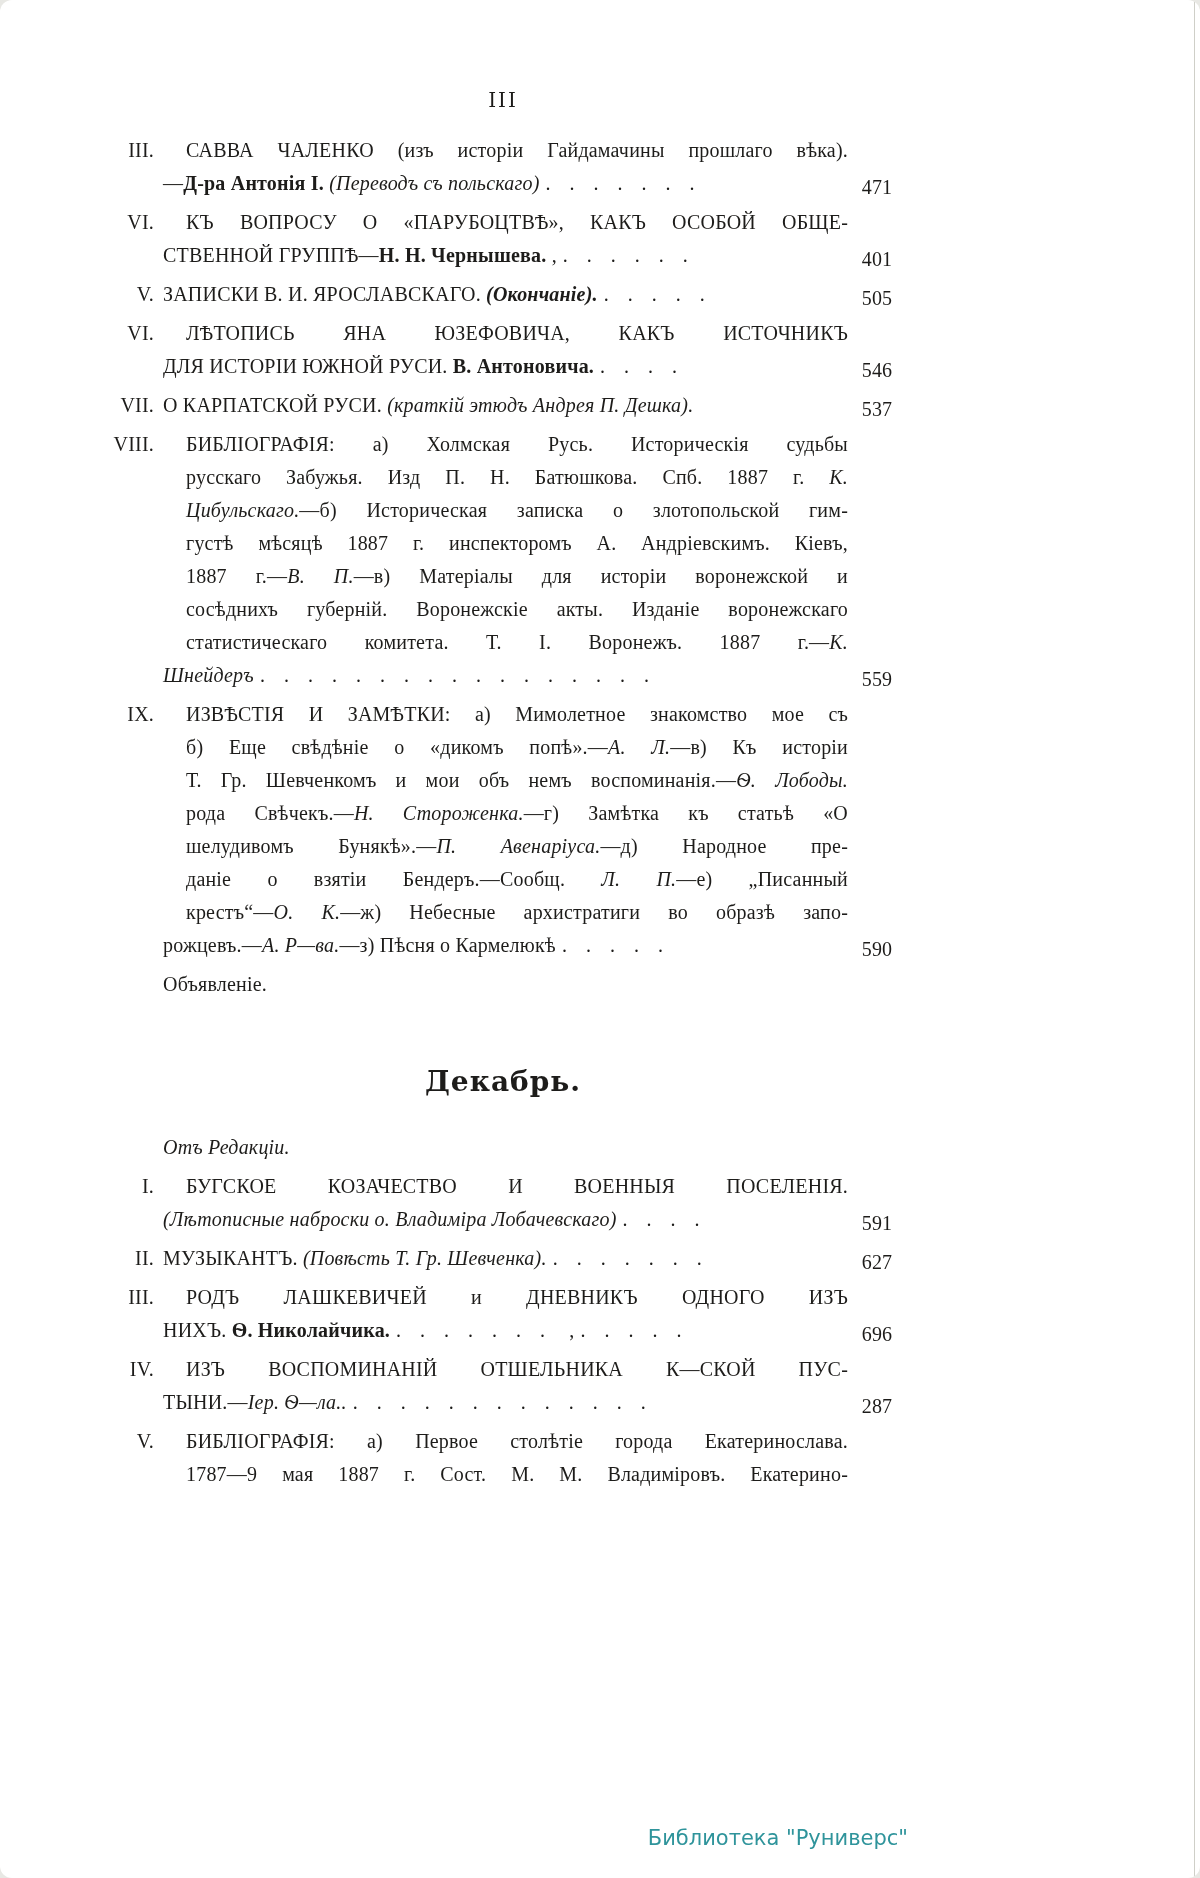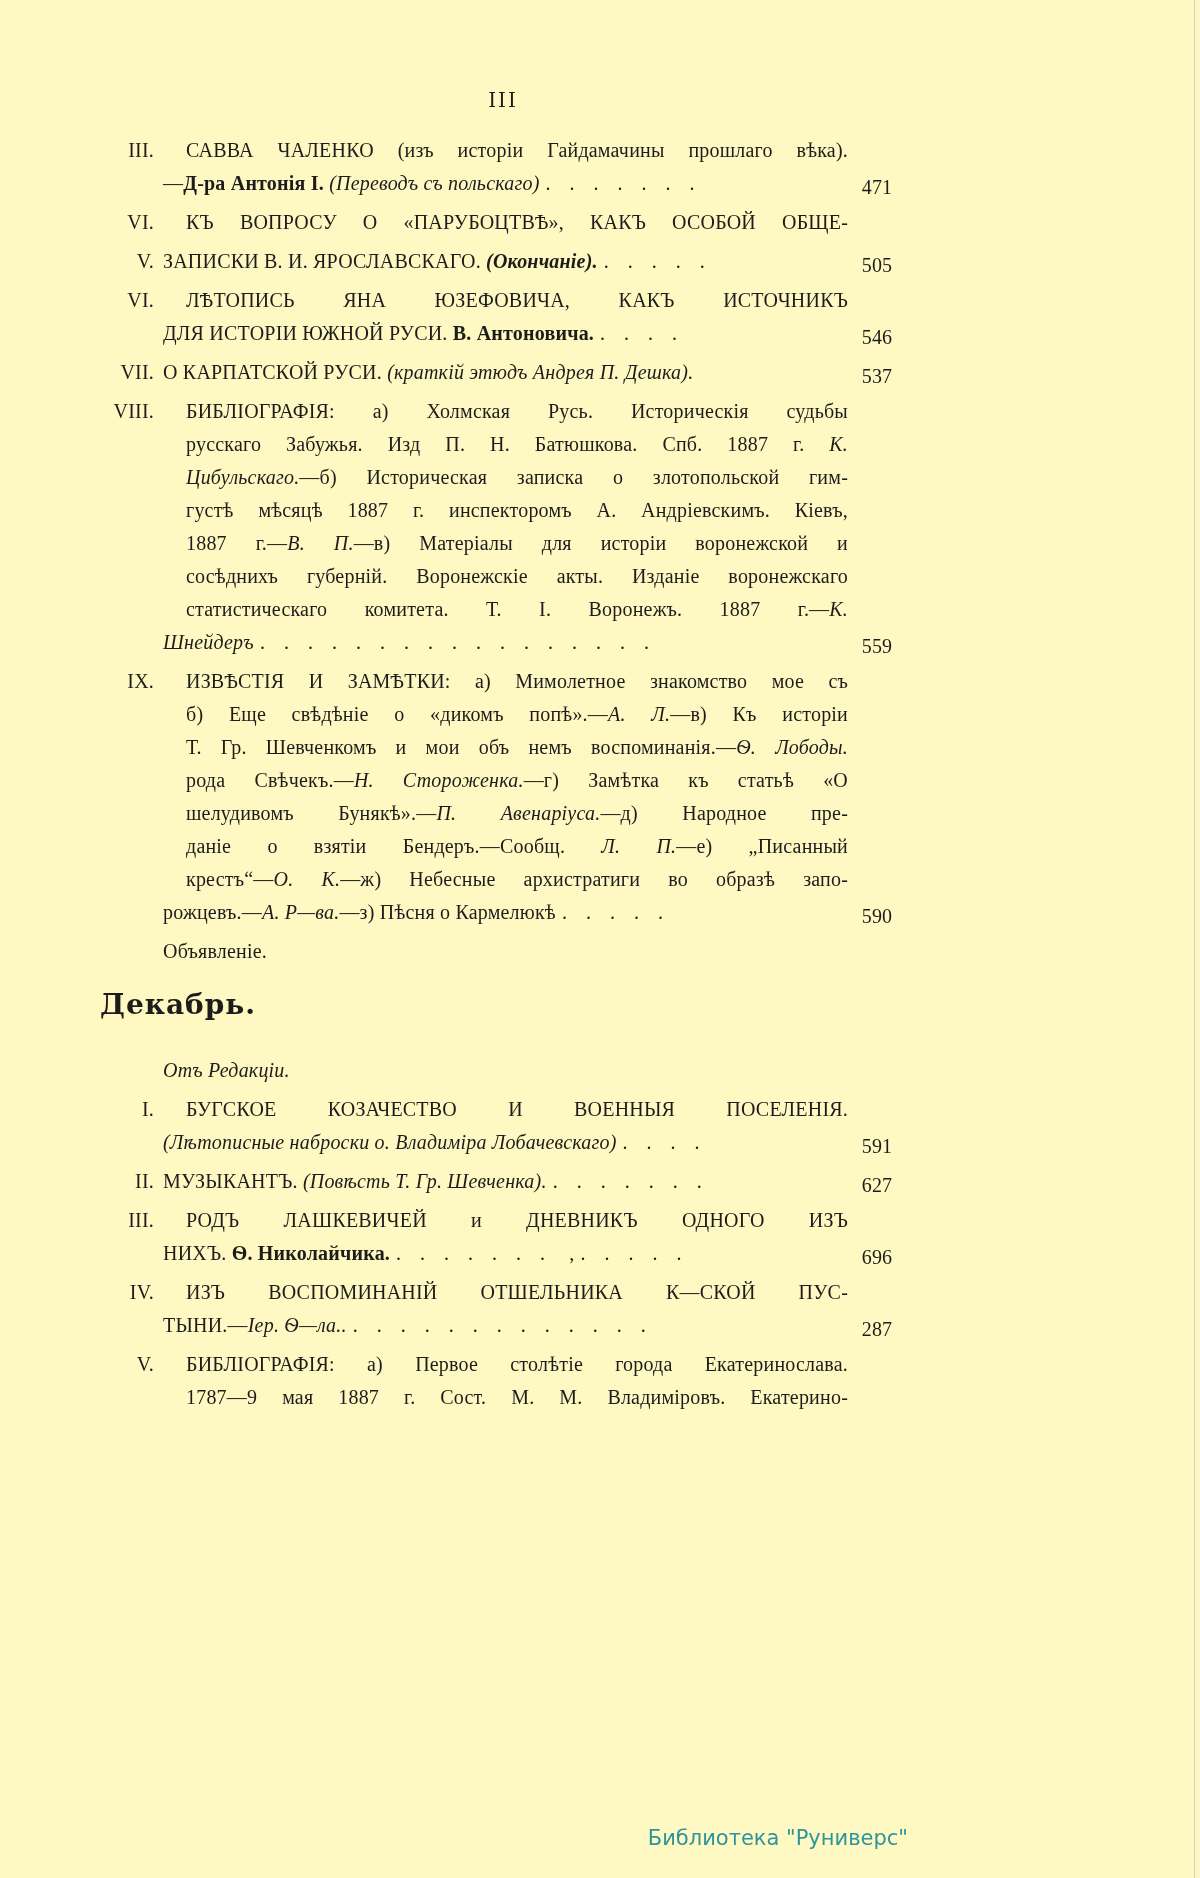--- a/index.html
+++ b/index.html
@@ -1,23 +1,24 @@
 <!DOCTYPE html>
 <html><head>
 <meta charset="utf-8">
 <style>
   html,body{margin:0;padding:0;background:#e8e8e4;}
   .page{
     position:relative;
     width:1200px;height:1878px;
     margin:0 auto;
-    background:#fef9c3;
+    background:#ffffff;
     font-family:"DejaVu Serif",serif;
     color:#1d1c1a;
     overflow:hidden;
+    border-radius:12px;
   }
   .scan-edge{position:absolute;right:5px;top:0;bottom:0;width:1px;background:#cfcfc8;}
   .page-number{
     position:absolute;top:88px;left:100px;width:806px;
     text-align:center;font-size:20px;letter-spacing:2px;
   }
   .toc{
     position:absolute;left:100px;top:134px;width:806px;
     font-size:20px;line-height:33px;letter-spacing:0.2px;
   }
@@ -26,22 +27,22 @@
   .entry .num{position:absolute;left:0;top:0;width:54px;text-align:right;}
   .line{position:relative;display:flex;}
   .line .text{flex:1;min-width:0;white-space:normal;}
   .line.fill .text{text-align:justify;text-align-last:justify;margin-left:23px;}
   .pagenum{position:absolute;right:-58px;top:4px;width:58px;text-align:center;}
   .seg-b{font-weight:bold;}
   .seg-i{font-style:italic;}
   .seg-bi{font-weight:bold;font-style:italic;}
   .dots{letter-spacing:1px;}
   .section-heading{
-    text-align:left;font-weight:bold;font-size:28px;
-    margin:20px 0 32px 0;letter-spacing:1px;line-height:34px;
+    text-align:center;font-weight:bold;font-size:28px;
+    margin:64px 0 32px 0;letter-spacing:1px;line-height:34px;
   }
   .watermark{
     position:absolute;right:292px;bottom:28px;
     font-family:"DejaVu Sans",sans-serif;
     font-size:21px;color:#2f949b;
   }
 </style>
 </head>
 <body>
 
@@ -57,20 +58,24 @@
         <div class="line">
           <span class="text"><span>—</span><span class="seg-b">Д-ра Антонія I.</span><span> </span><span class="seg-i">(Переводъ съ польскаго)</span><span class="dots">&nbsp;.&nbsp;&nbsp;&nbsp;.&nbsp;&nbsp;&nbsp;.&nbsp;&nbsp;&nbsp;.&nbsp;&nbsp;&nbsp;.&nbsp;&nbsp;&nbsp;.&nbsp;&nbsp;&nbsp;.&nbsp;&nbsp;&nbsp;</span></span>
           <span class="pagenum">471</span>
         </div>
       </div>
       <div class="entry">
         <span class="num">VI.</span>
         <div class="line fill">
           <span class="text"><span>КЪ ВОПРОСУ О «ПАРУБОЦТВѢ», КАКЪ ОСОБОЙ ОБЩЕ-</span></span>
         </div>
+        <div class="line">
+          <span class="text"><span>СТВЕННОЙ ГРУППѢ—</span><span class="seg-b">Н. Н. Чернышева.</span><span>&nbsp;,</span><span class="dots">&nbsp;.&nbsp;&nbsp;&nbsp;.&nbsp;&nbsp;&nbsp;.&nbsp;&nbsp;&nbsp;.&nbsp;&nbsp;&nbsp;.&nbsp;&nbsp;&nbsp;.&nbsp;&nbsp;&nbsp;</span></span>
+          <span class="pagenum">401</span>
+        </div>
       </div>
       <div class="entry">
         <span class="num">V.</span>
         <div class="line">
           <span class="text"><span>ЗАПИСКИ В. И. ЯРОСЛАВСКАГО. </span><span class="seg-bi">(Окончаніе).</span><span class="dots">&nbsp;.&nbsp;&nbsp;&nbsp;.&nbsp;&nbsp;&nbsp;.&nbsp;&nbsp;&nbsp;.&nbsp;&nbsp;&nbsp;.&nbsp;&nbsp;&nbsp;</span></span>
           <span class="pagenum">505</span>
         </div>
       </div>
       <div class="entry">
         <span class="num">VI.</span>

